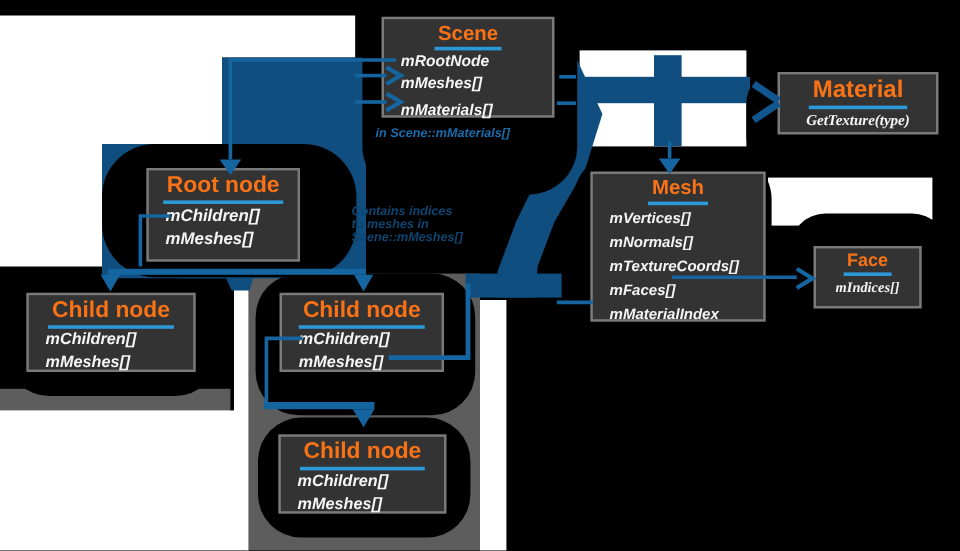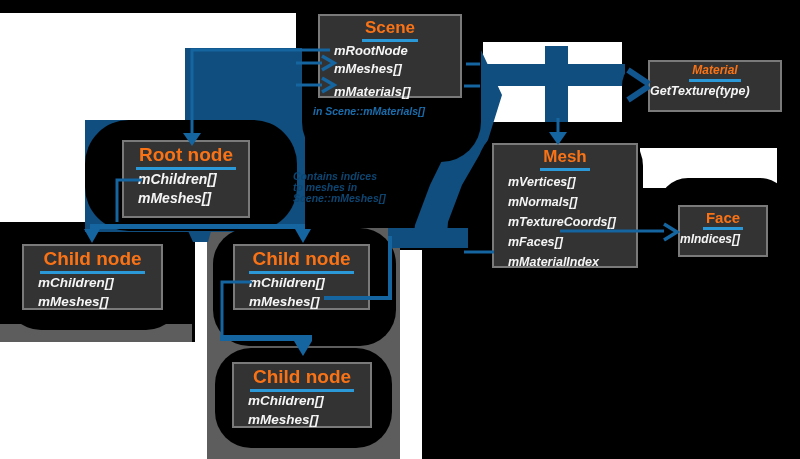--- a/index.html
+++ b/index.html
@@ -8,28 +8,28 @@
   svg.layer{position:absolute;left:0;top:0;pointer-events:none;}
   #bg-layer{z-index:0;}
   #line-layer{z-index:3;}
   .box{position:absolute;z-index:2;background:#333333;border:2px solid #7a7a7a;
        box-sizing:border-box;color:#f5f5f5;}
   .box .title{display:block;text-align:center;font-weight:bold;color:#f97316;
        line-height:1.15;margin-top:2px;}
   .box .title span{display:inline-block;border-bottom:3px solid #2b99d8;padding:0 3px 1px 3px;}
   .box .item{font-style:italic;font-weight:bold;white-space:nowrap;}
   .items-left .item{padding-left:14px;}
-  .items-center .item{text-align:left;}
+  .items-center .item{text-align:center;font-family:Liberation Serif, serif;}
   
   #scene-box{left:318px;top:14px;width:144px;height:84px;}
   #scene-box .title{font-size:17px;}
   #scene-box .item{font-size:13px;line-height:1.45;}
   #scene-box .gap{height:4px;}
   #material-box{left:648px;top:60px;width:134px;height:52px;}
-  #material-box .title{font-size:12px;font-style:italic;}
+  #material-box .title{font-size:20px;}
   #material-box .item{font-size:12.5px;line-height:1.5;}
   #mesh-box{left:492px;top:143px;width:146px;height:125px;}
   #mesh-box .title{font-size:17px;margin-bottom:1px;}
   #mesh-box .item{font-size:12.5px;line-height:1.6;}
   #root-box{left:122px;top:140px;width:128px;height:78px;}
   #root-box .title{font-size:19px;}
   #root-box .item{font-size:14px;line-height:1.35;}
   #face-box{left:678px;top:205px;width:90px;height:52px;}
   #face-box .title{font-size:15px;}
   #face-box .item{font-size:12px;line-height:1.55;}

